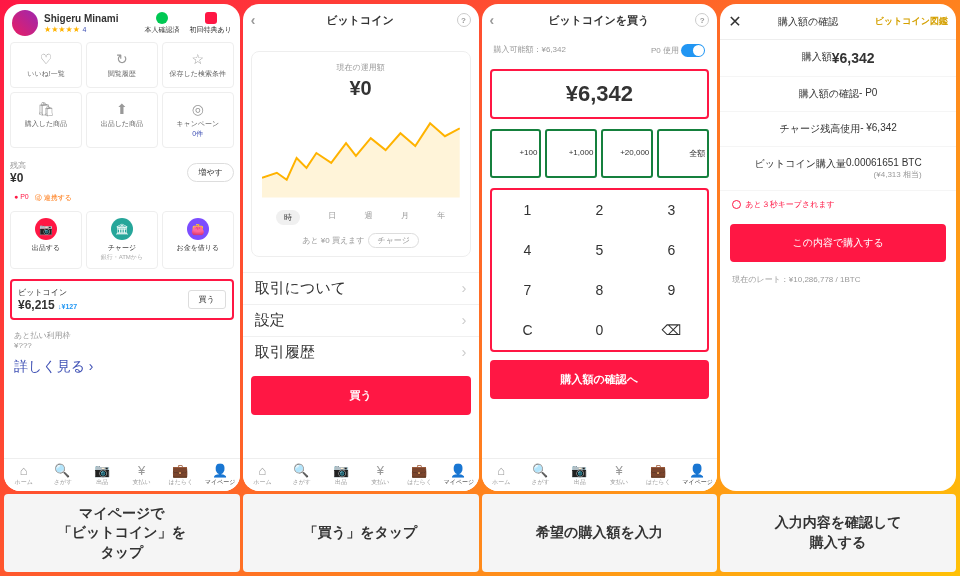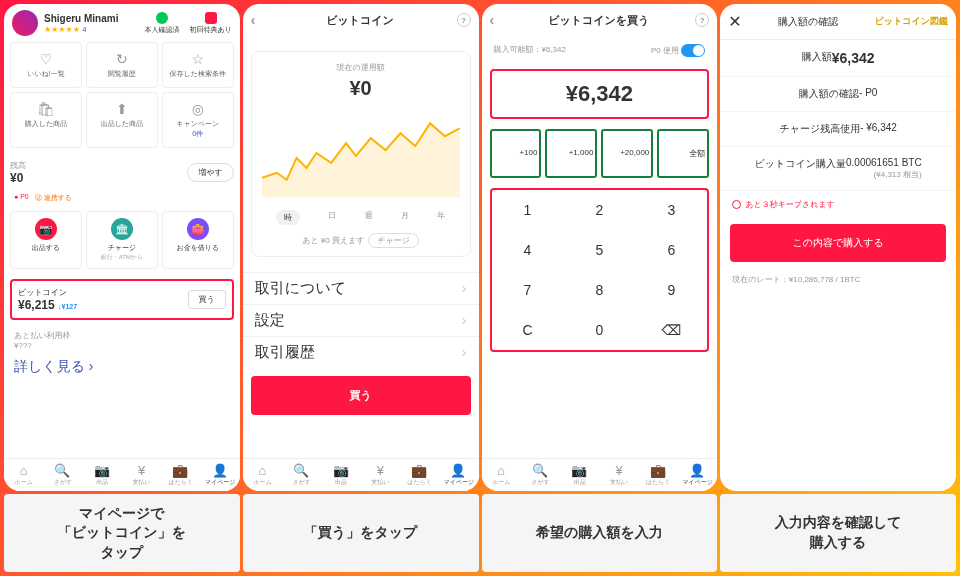--- a/index.html
+++ b/index.html
@@ -237,20 +237,21 @@
             <div class="key">7</div>
             <div class="key">8</div>
             <div class="key">9</div>
           </div>
     <div class="krow">
             <div class="key">C</div>
             <div class="key">0</div>
             <div class="key">⌫</div>
           </div>
   </div>
+  <div class="big-btn">購入額の確認へ</div>
   <div class="nav">
     <div class="nav-i"><span class="nav-ic">⌂</span><span>ホーム</span></div>
     <div class="nav-i"><span class="nav-ic">🔍</span><span>さがす</span></div>
     <div class="nav-i"><span class="nav-ic">📷</span><span>出品</span></div>
     <div class="nav-i"><span class="nav-ic">¥</span><span>支払い</span></div>
     <div class="nav-i"><span class="nav-ic">💼</span><span>はたらく</span></div>
     <div class="nav-i active"><span class="nav-ic">👤</span><span>マイページ</span></div>
   </div>
 </div>
 <div class="caption">希望の購入額を入力</div>

